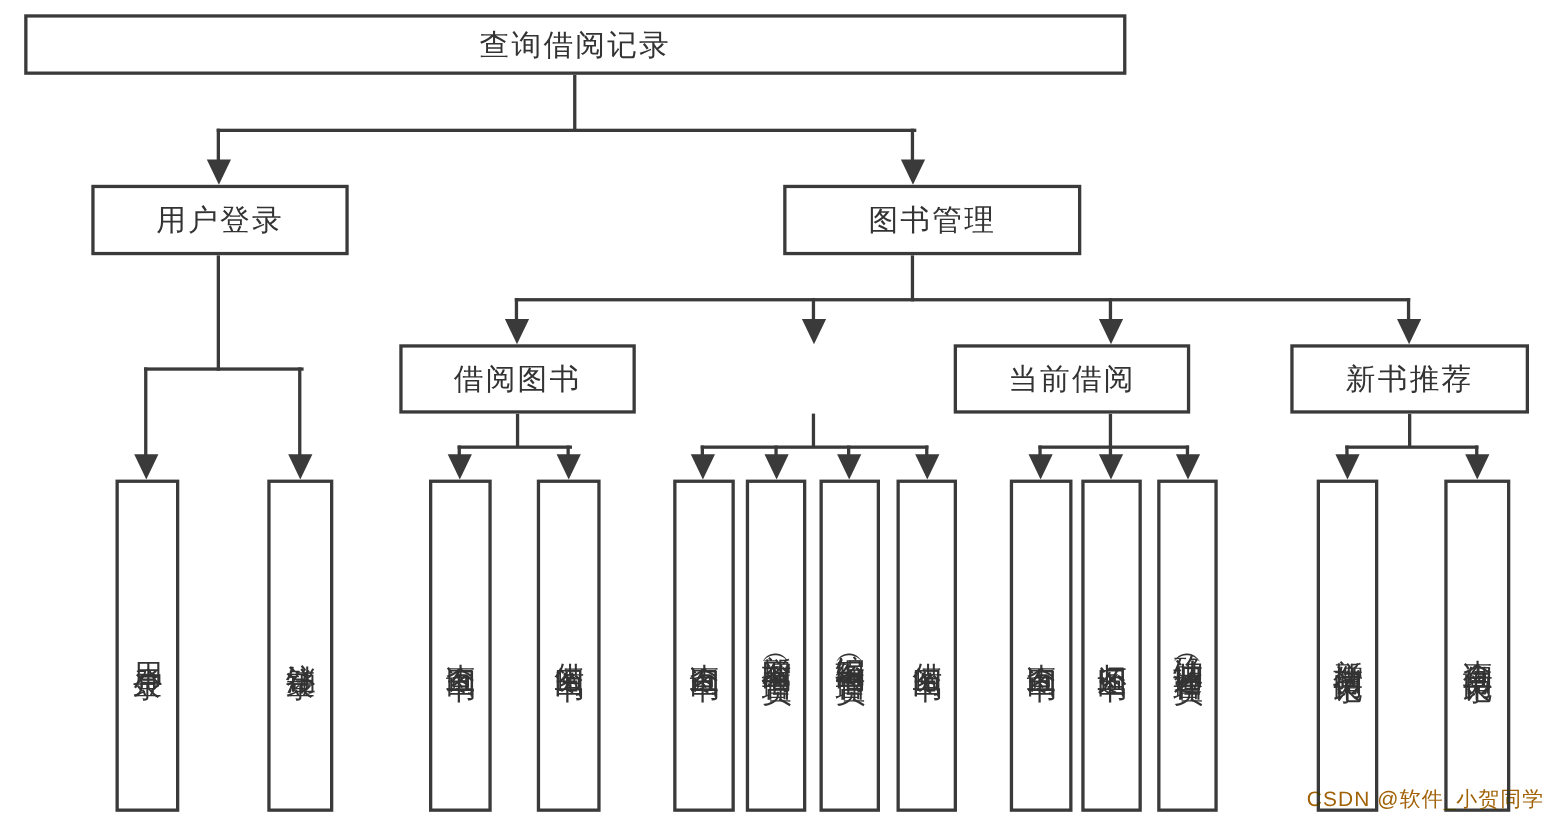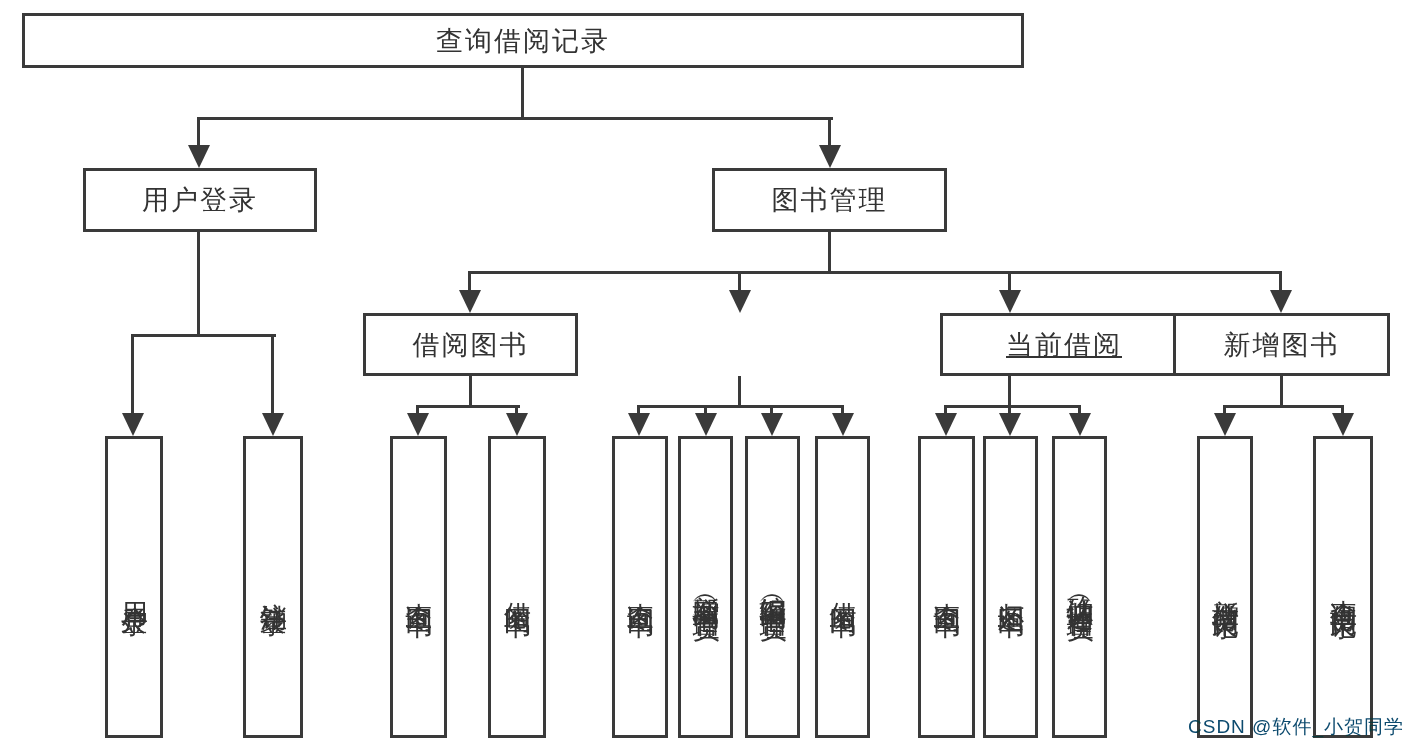--- a/index.html
+++ b/index.html
@@ -34,51 +34,51 @@
   .ar{
     position:absolute;width:0;height:0;z-index:1;
     border-left:11px solid transparent;
     border-right:11px solid transparent;
     border-top:23px solid #3a3a3a;
   }
   .watermark{
     position:absolute;
     left:1188px;top:714px;
     font-size:19px;
-    color:#0c4a6e;
+    color:#a16207;
     letter-spacing:1px;
     white-space:nowrap;
     z-index:5;
     mix-blend-mode:darken;
   }
 </style>
 </head>
 <body>
 
 <div class="canvas">
 
   <div class="node" style="left:22px;top:13px;width:1002px;height:55px;">
     <span>查询借阅记录</span>
   </div>
 
   <div class="node" style="left:83px;top:168px;width:234px;height:64px;">
     <span>用户登录</span>
   </div>
-  <div class="node" style="left:712px;top:168px;width:235px;height:64px;">
+  <div class="node" style="left:712px;top:168px;width:271px;height:64px;">
     <span>图书管理</span>
   </div>
 
   <div class="node" style="left:363px;top:313px;width:215px;height:63px;">
     <span>借阅图书</span>
   </div>
-  <div class="node" style="left:940px;top:313px;width:248px;height:63px;text-decoration:underline;">
+  <div class="node" style="left:867px;top:313px;width:215px;height:63px;">
     <span>当前借阅</span>
   </div>
   <div class="node" style="left:1173px;top:313px;width:217px;height:63px;">
-    <span>新增图书</span>
+    <span>新书推荐</span>
   </div>
 
   <div class="node leaf" style="left:105px;top:436px;width:58px;height:302px;">
     <span class="vtext">用户登录</span>
   </div>
   <div class="node leaf" style="left:243px;top:436px;width:60px;height:302px;">
     <span class="vtext">注销登录</span>
   </div>
 
   <div class="node leaf" style="left:390px;top:436px;width:57px;height:302px;">

